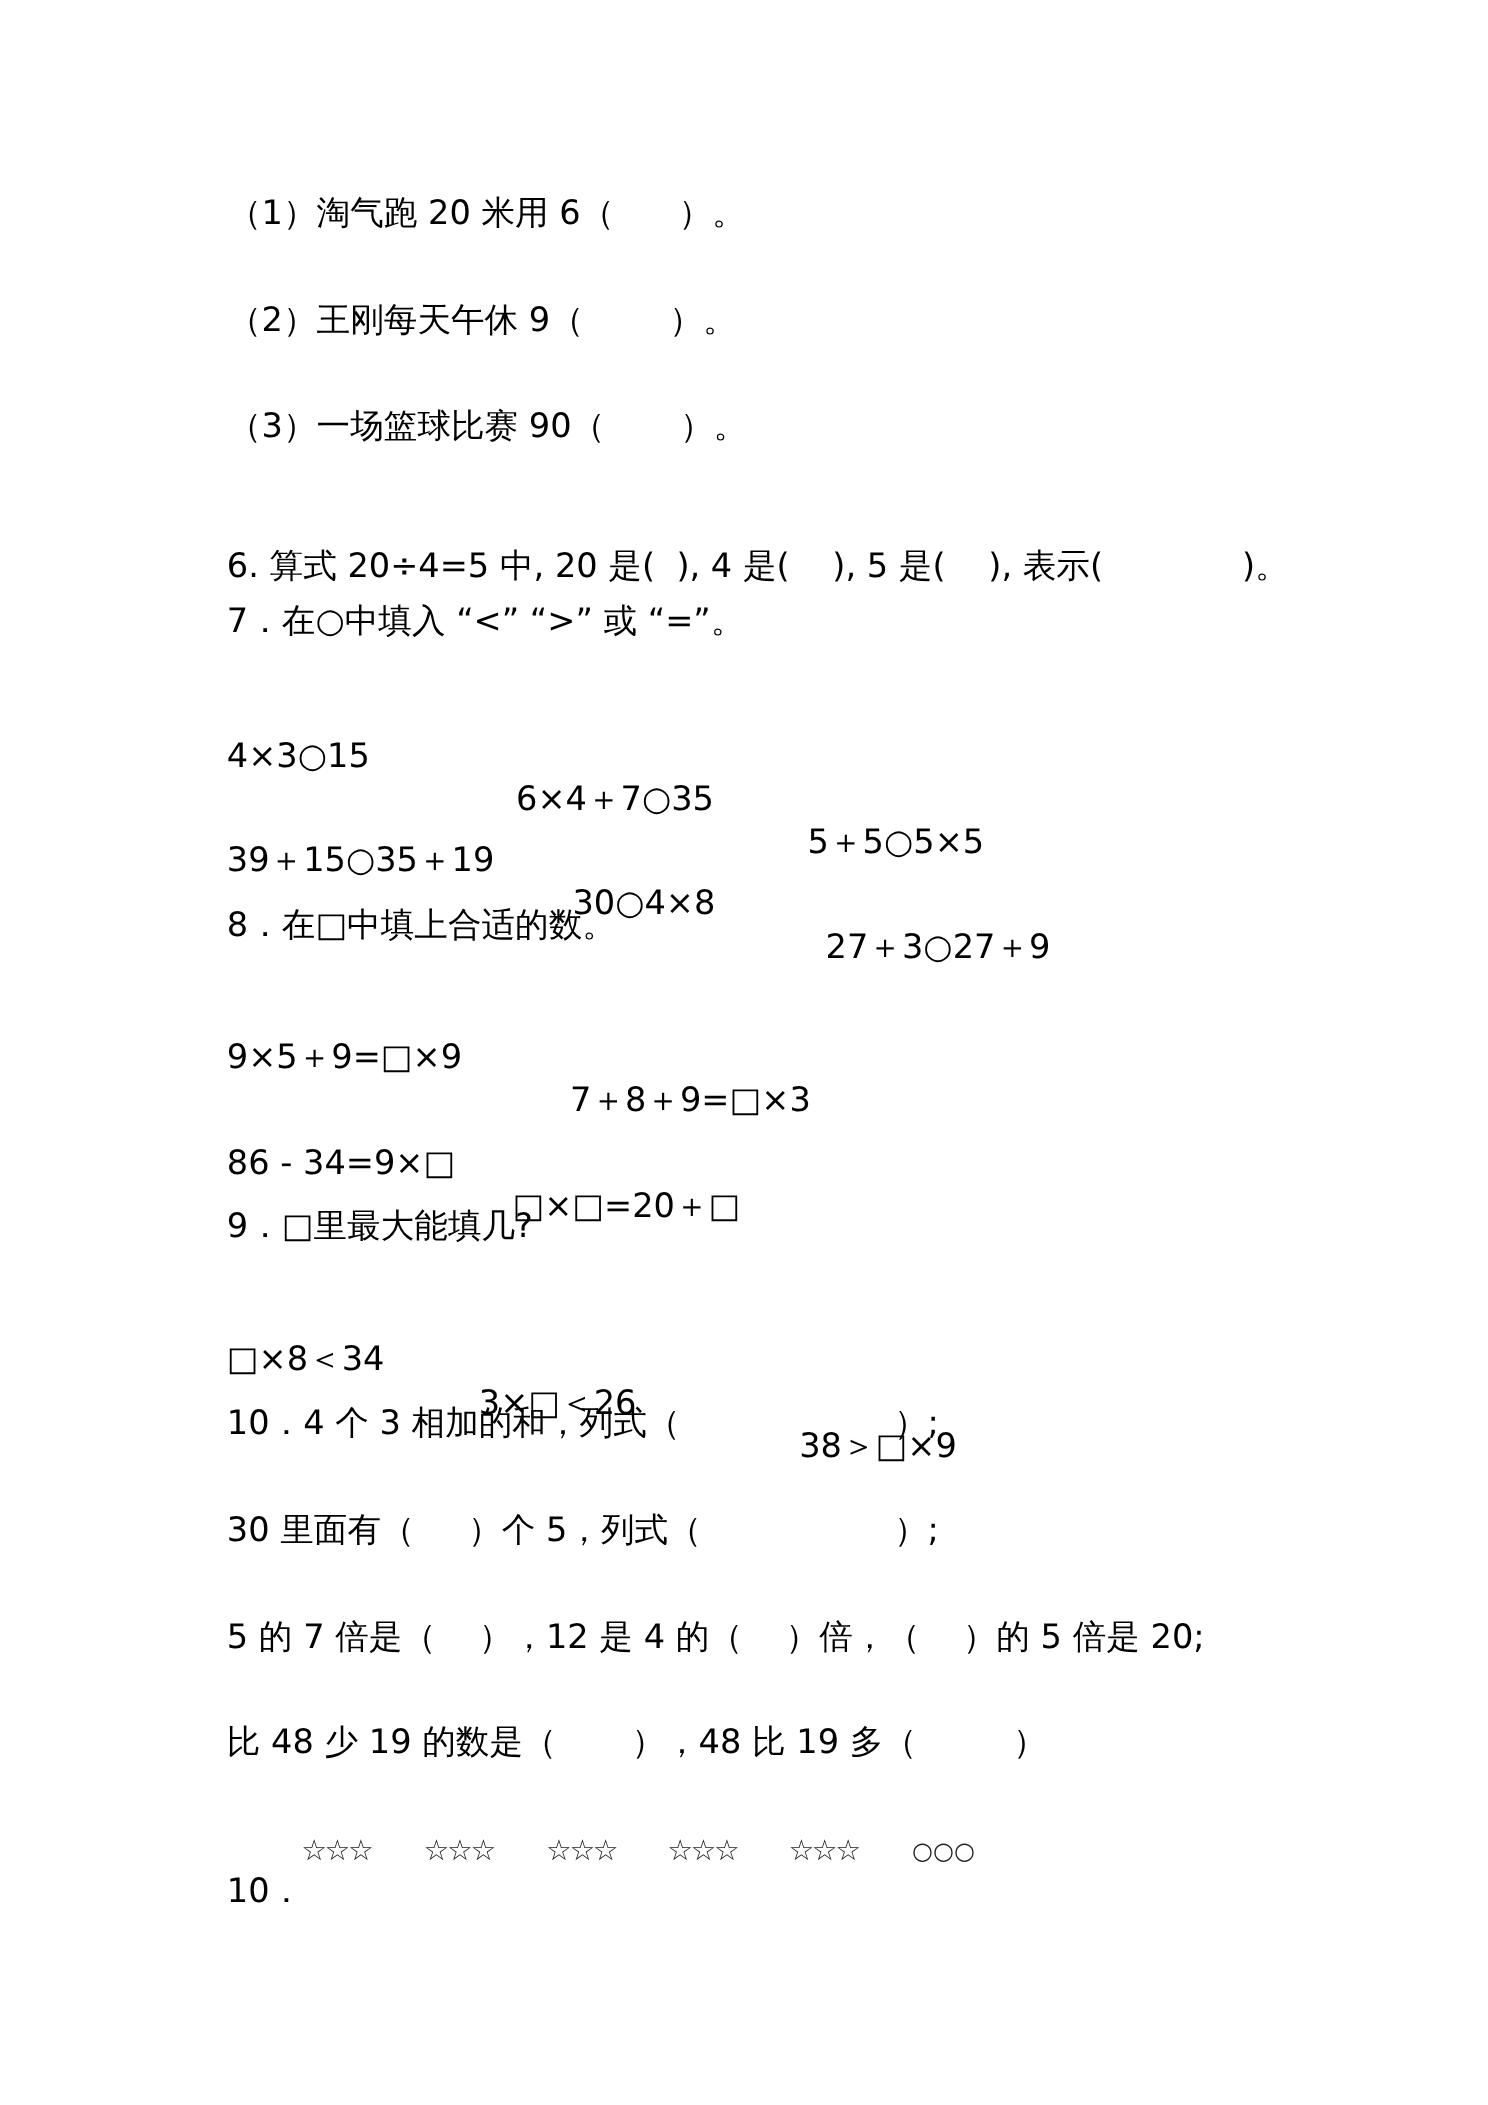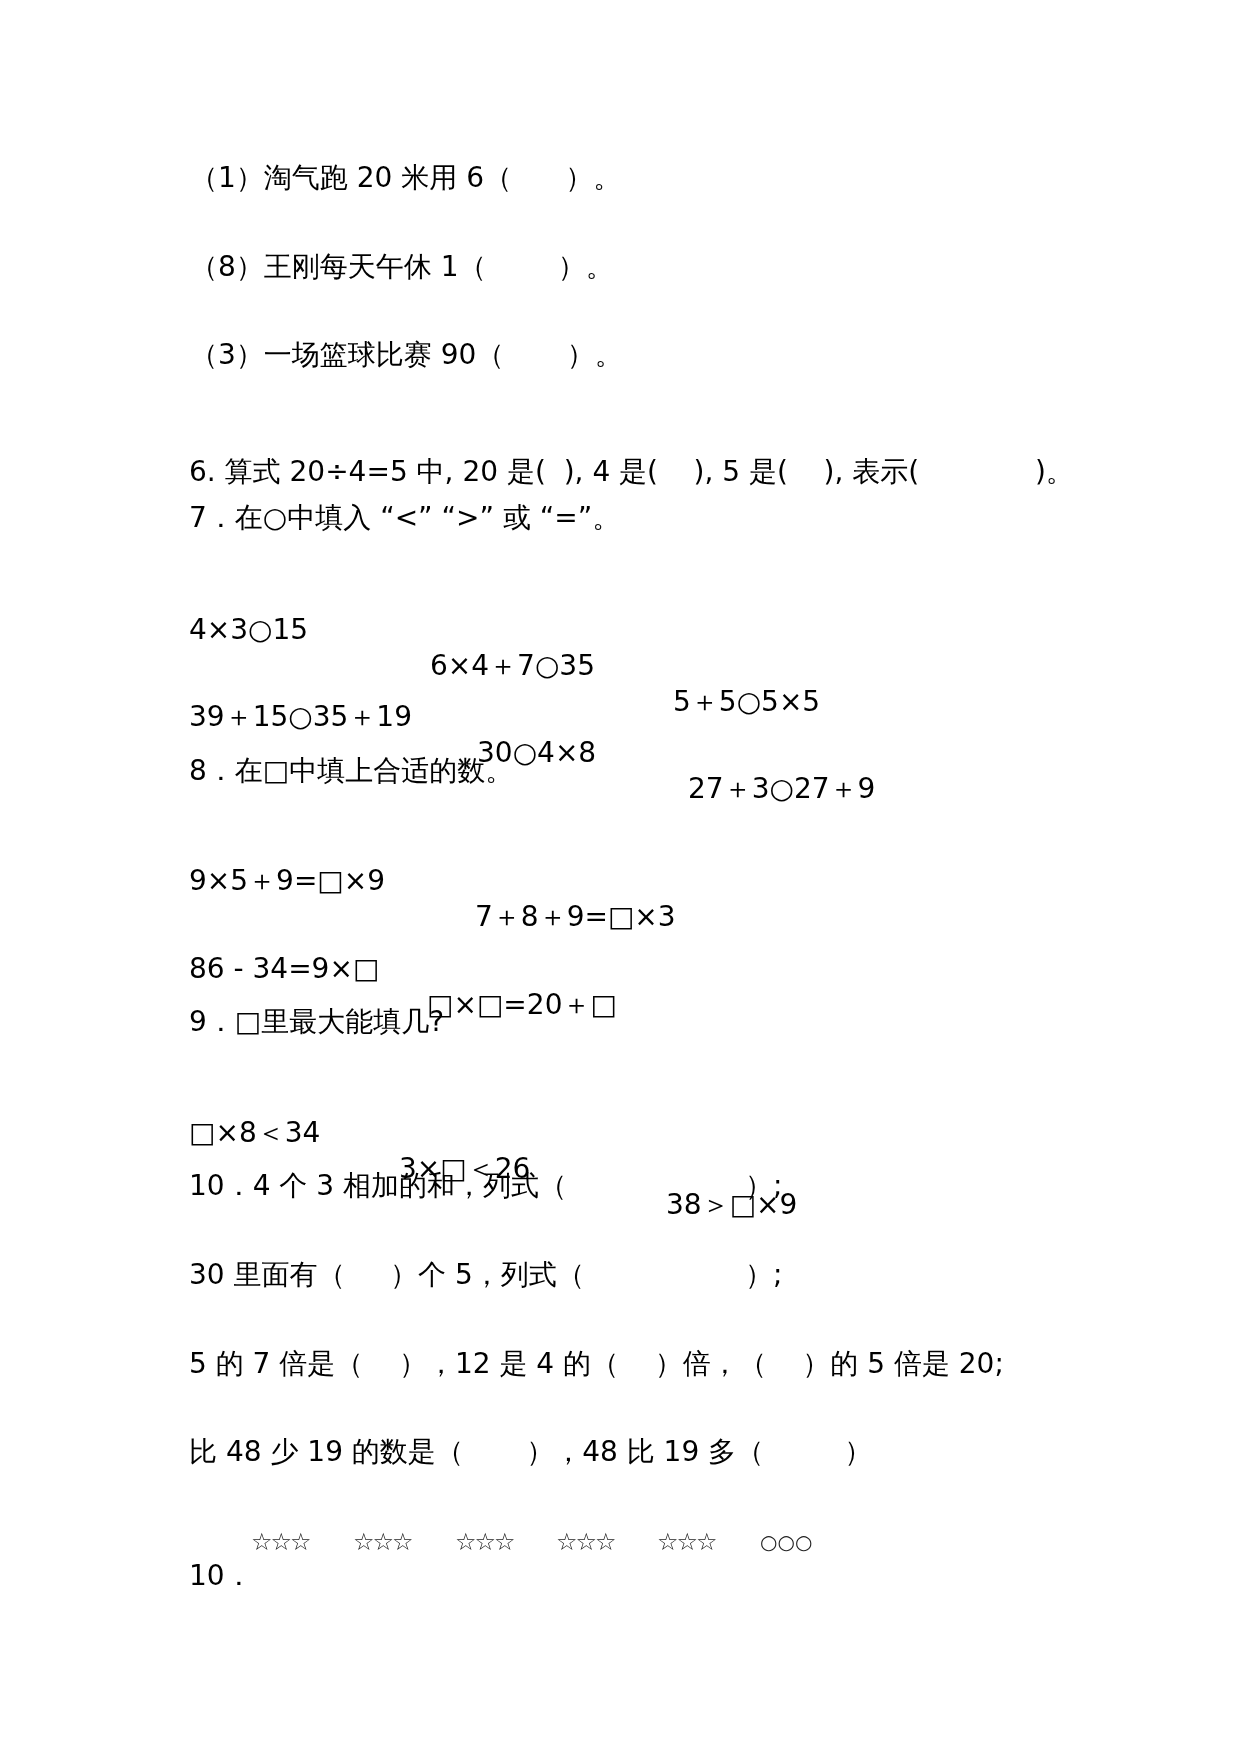--- a/index.html
+++ b/index.html
@@ -6,21 +6,21 @@
   body { width:1240px; height:1754px; position:relative; overflow:hidden;
          font-family:"DejaVu Sans","Liberation Sans",sans-serif; color:#000; }
   .line { position:absolute; font-size:28px; line-height:36px; white-space:pre; }
   .seg { position:absolute; white-space:pre; }
   .stars { letter-spacing:-2px; font-size:24px; color:#222; }
 </style>
 </head>
 <body>
 
 <div class="line" style="left:190px; top:160px;">（1）淘气跑 20 米用 6（      ）。</div>
-<div class="line" style="left:190px; top:249px;">（8）王刚每天午休 1（        ）。</div>
+<div class="line" style="left:190px; top:249px;">（2）王刚每天午休 9（        ）。</div>
 <div class="line" style="left:190px; top:337px;">（3）一场篮球比赛 90（       ）。</div>
 
 <div class="line" style="left:189px; top:426px;margin-top:28px;">6. 算式 20÷4=5 中, 20 是(  ), 4 是(    ), 5 是(    ), 表示(             )。</div>
 
 <div class="line" style="left:189px; top:500px;">7．在○中填入 “&lt;” “&gt;” 或 “=”。</div>
 <div class="line" style="left:189px; top:576px; width:1000px; height:36px;">
   <span class="seg" style="left:0;text-align:center;">4×3○15</span>
   <span class="seg" style="left:241px;">6×4＋7○35</span>
   <span class="seg" style="left:484px;">5＋5○5×5</span>
 </div>

